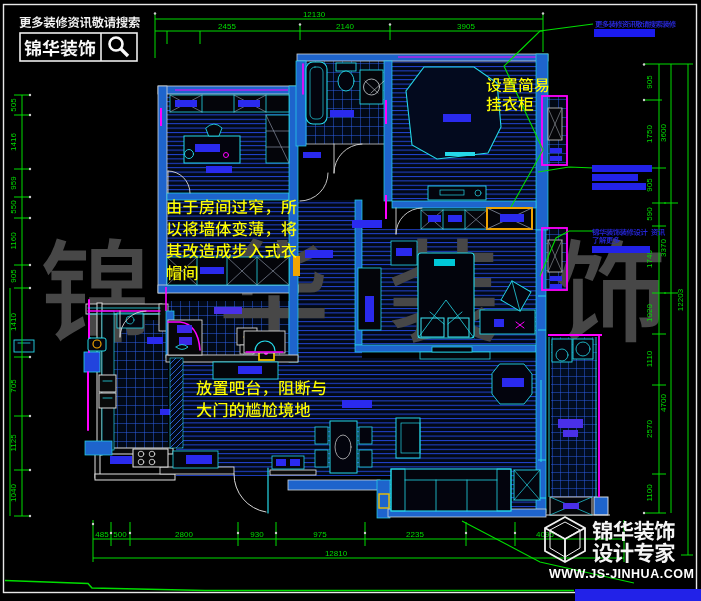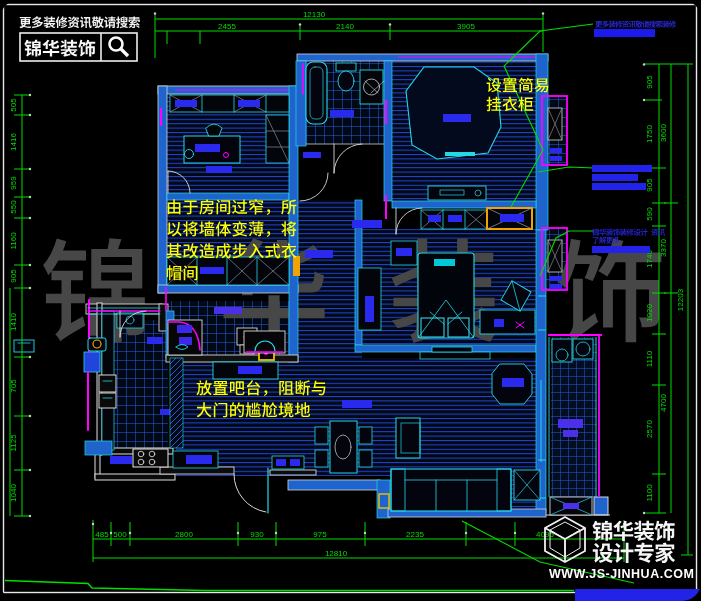--- a/index.html
+++ b/index.html
@@ -1,17 +1,17 @@
 <!DOCTYPE html>
 <html><head>
 <meta charset="utf-8">
 <style>
   html,body{margin:0;padding:0;background:#000;}
   #stage{position:relative;width:701px;height:601px;background:#000;overflow:hidden;
-         font-family:"Liberation Sans", sans-serif;border-radius:19px;}
+         font-family:"Liberation Sans", sans-serif;}
   svg{position:absolute;left:0;top:0;}
 </style>
 </head>
 <body>
 <div id="stage">
 <svg width="701" height="601" viewBox="0 0 701 601">
 <defs>
   <pattern id="pWood" width="5" height="4.4" patternUnits="userSpaceOnUse">
     <rect width="5" height="4.4" fill="#020916"></rect>
     <rect y="0" width="5" height="1" fill="#2143d2"></rect>

